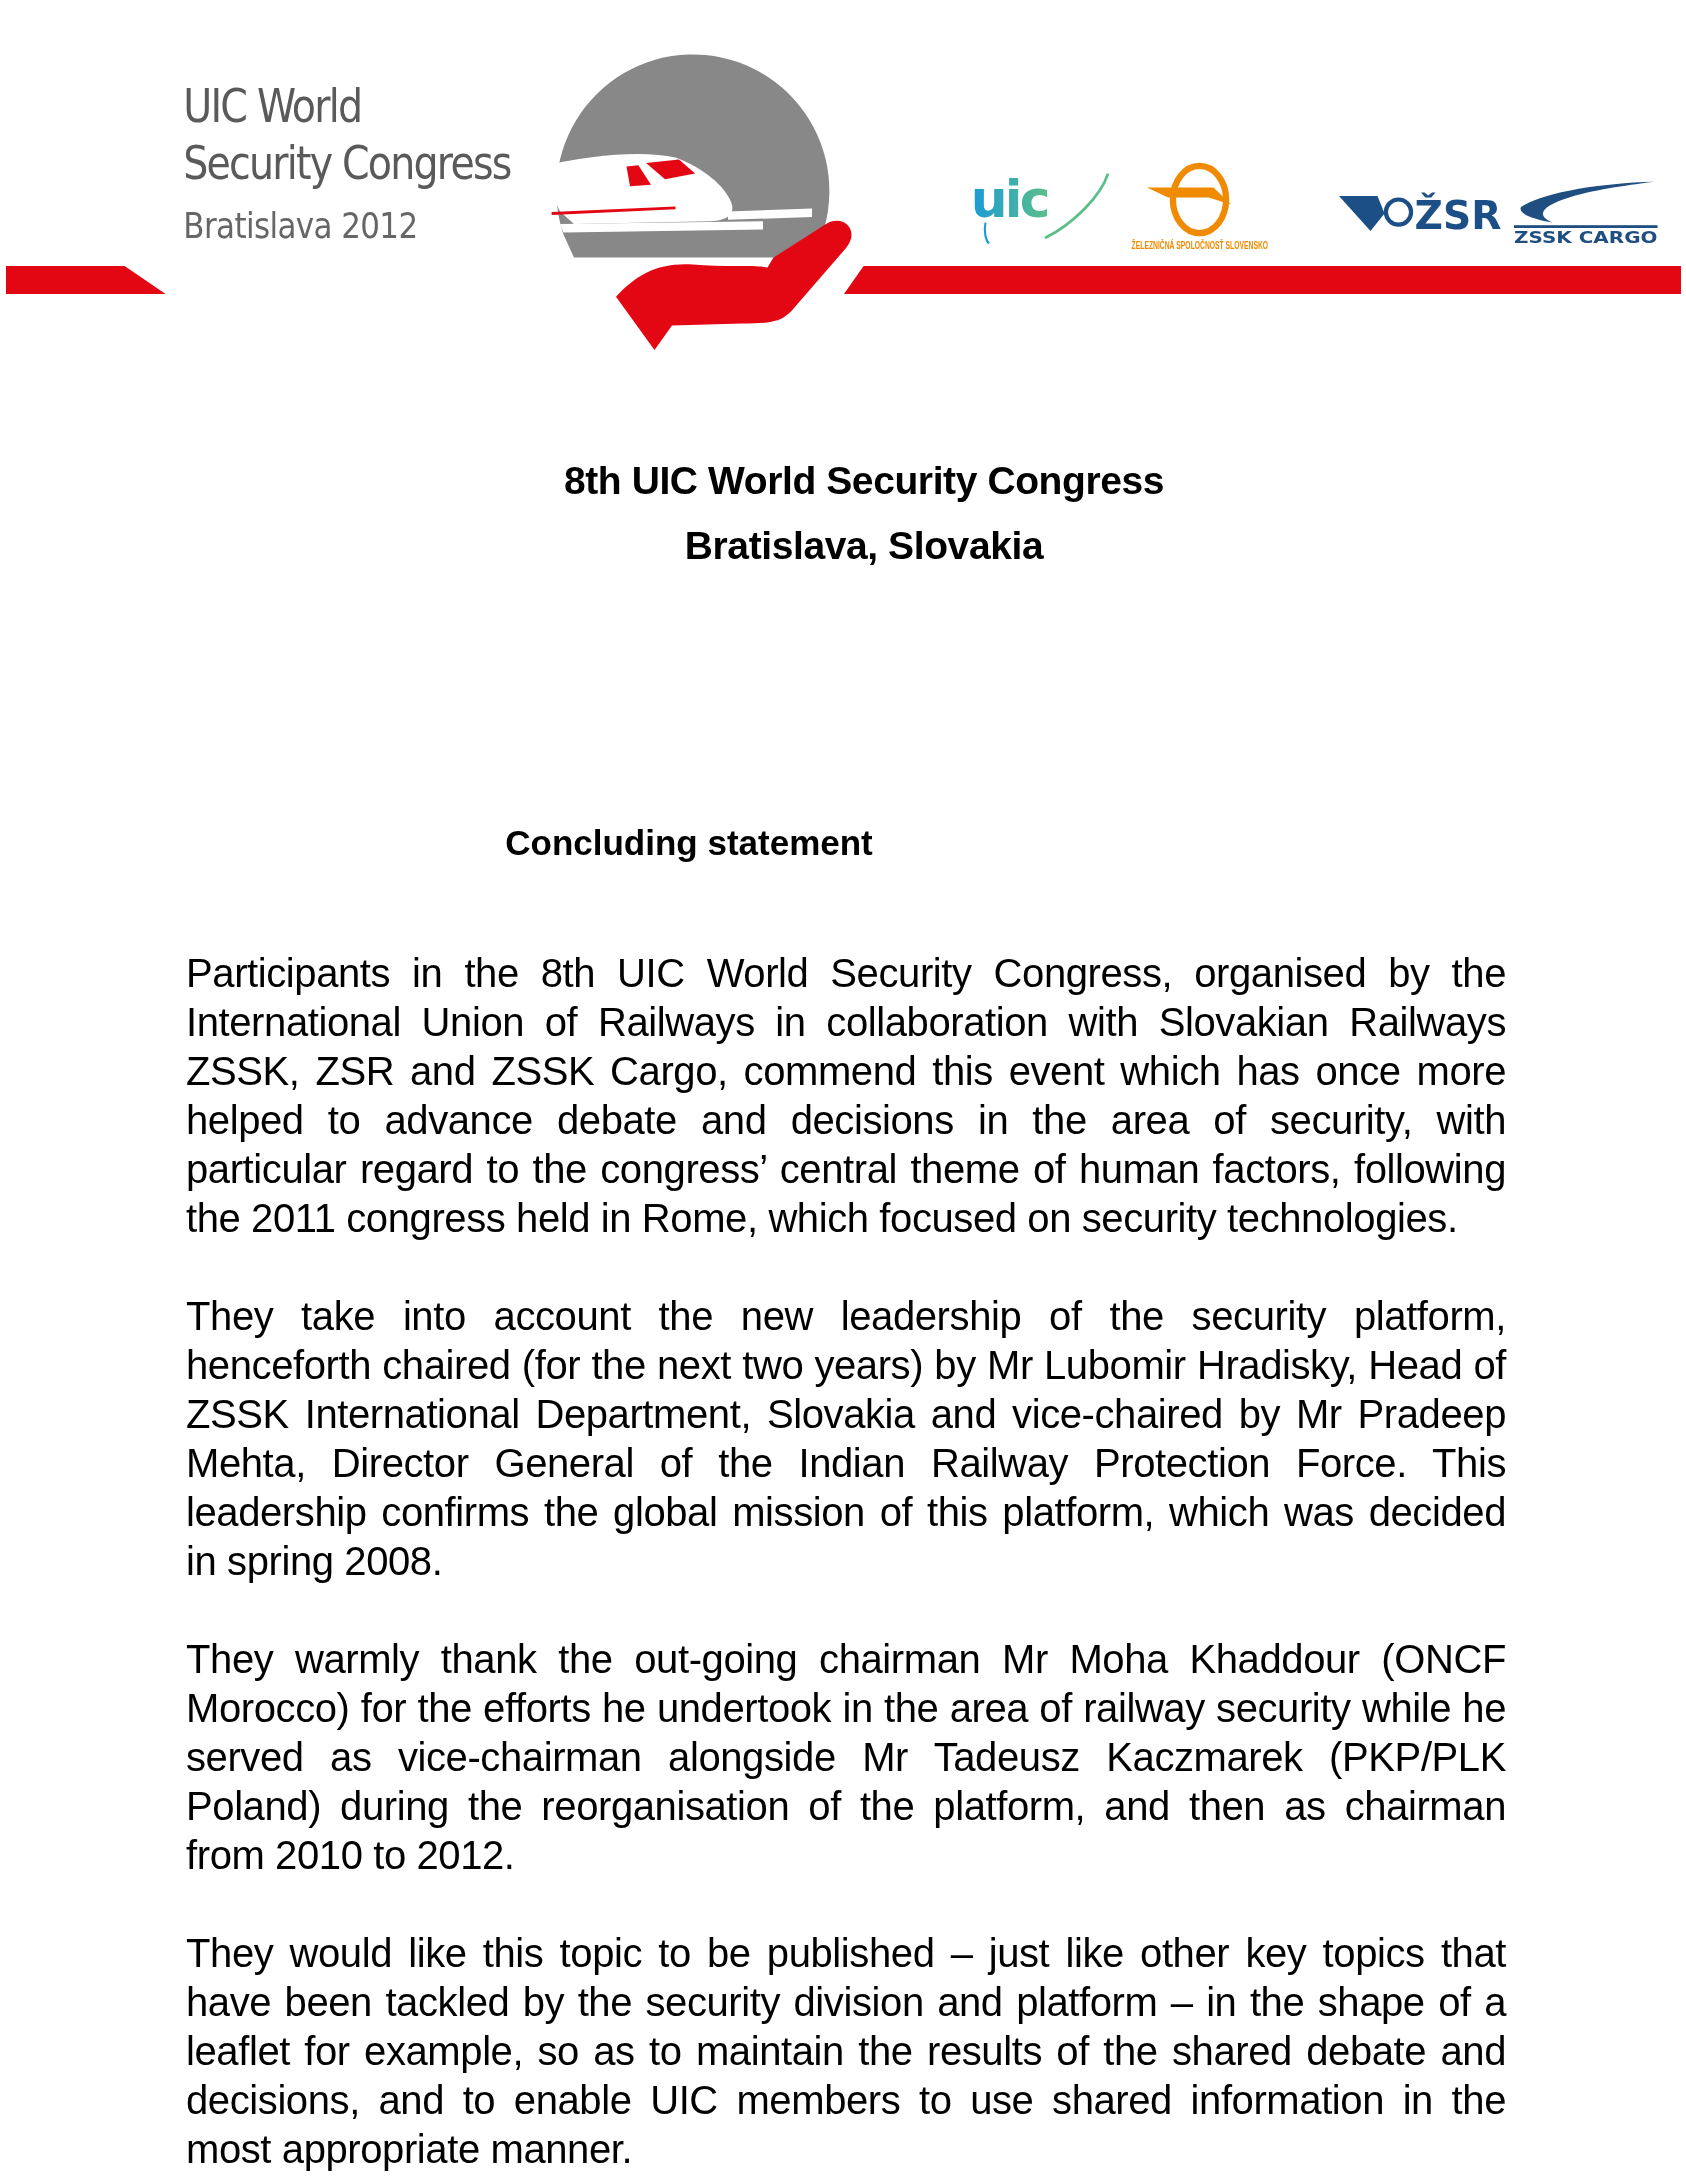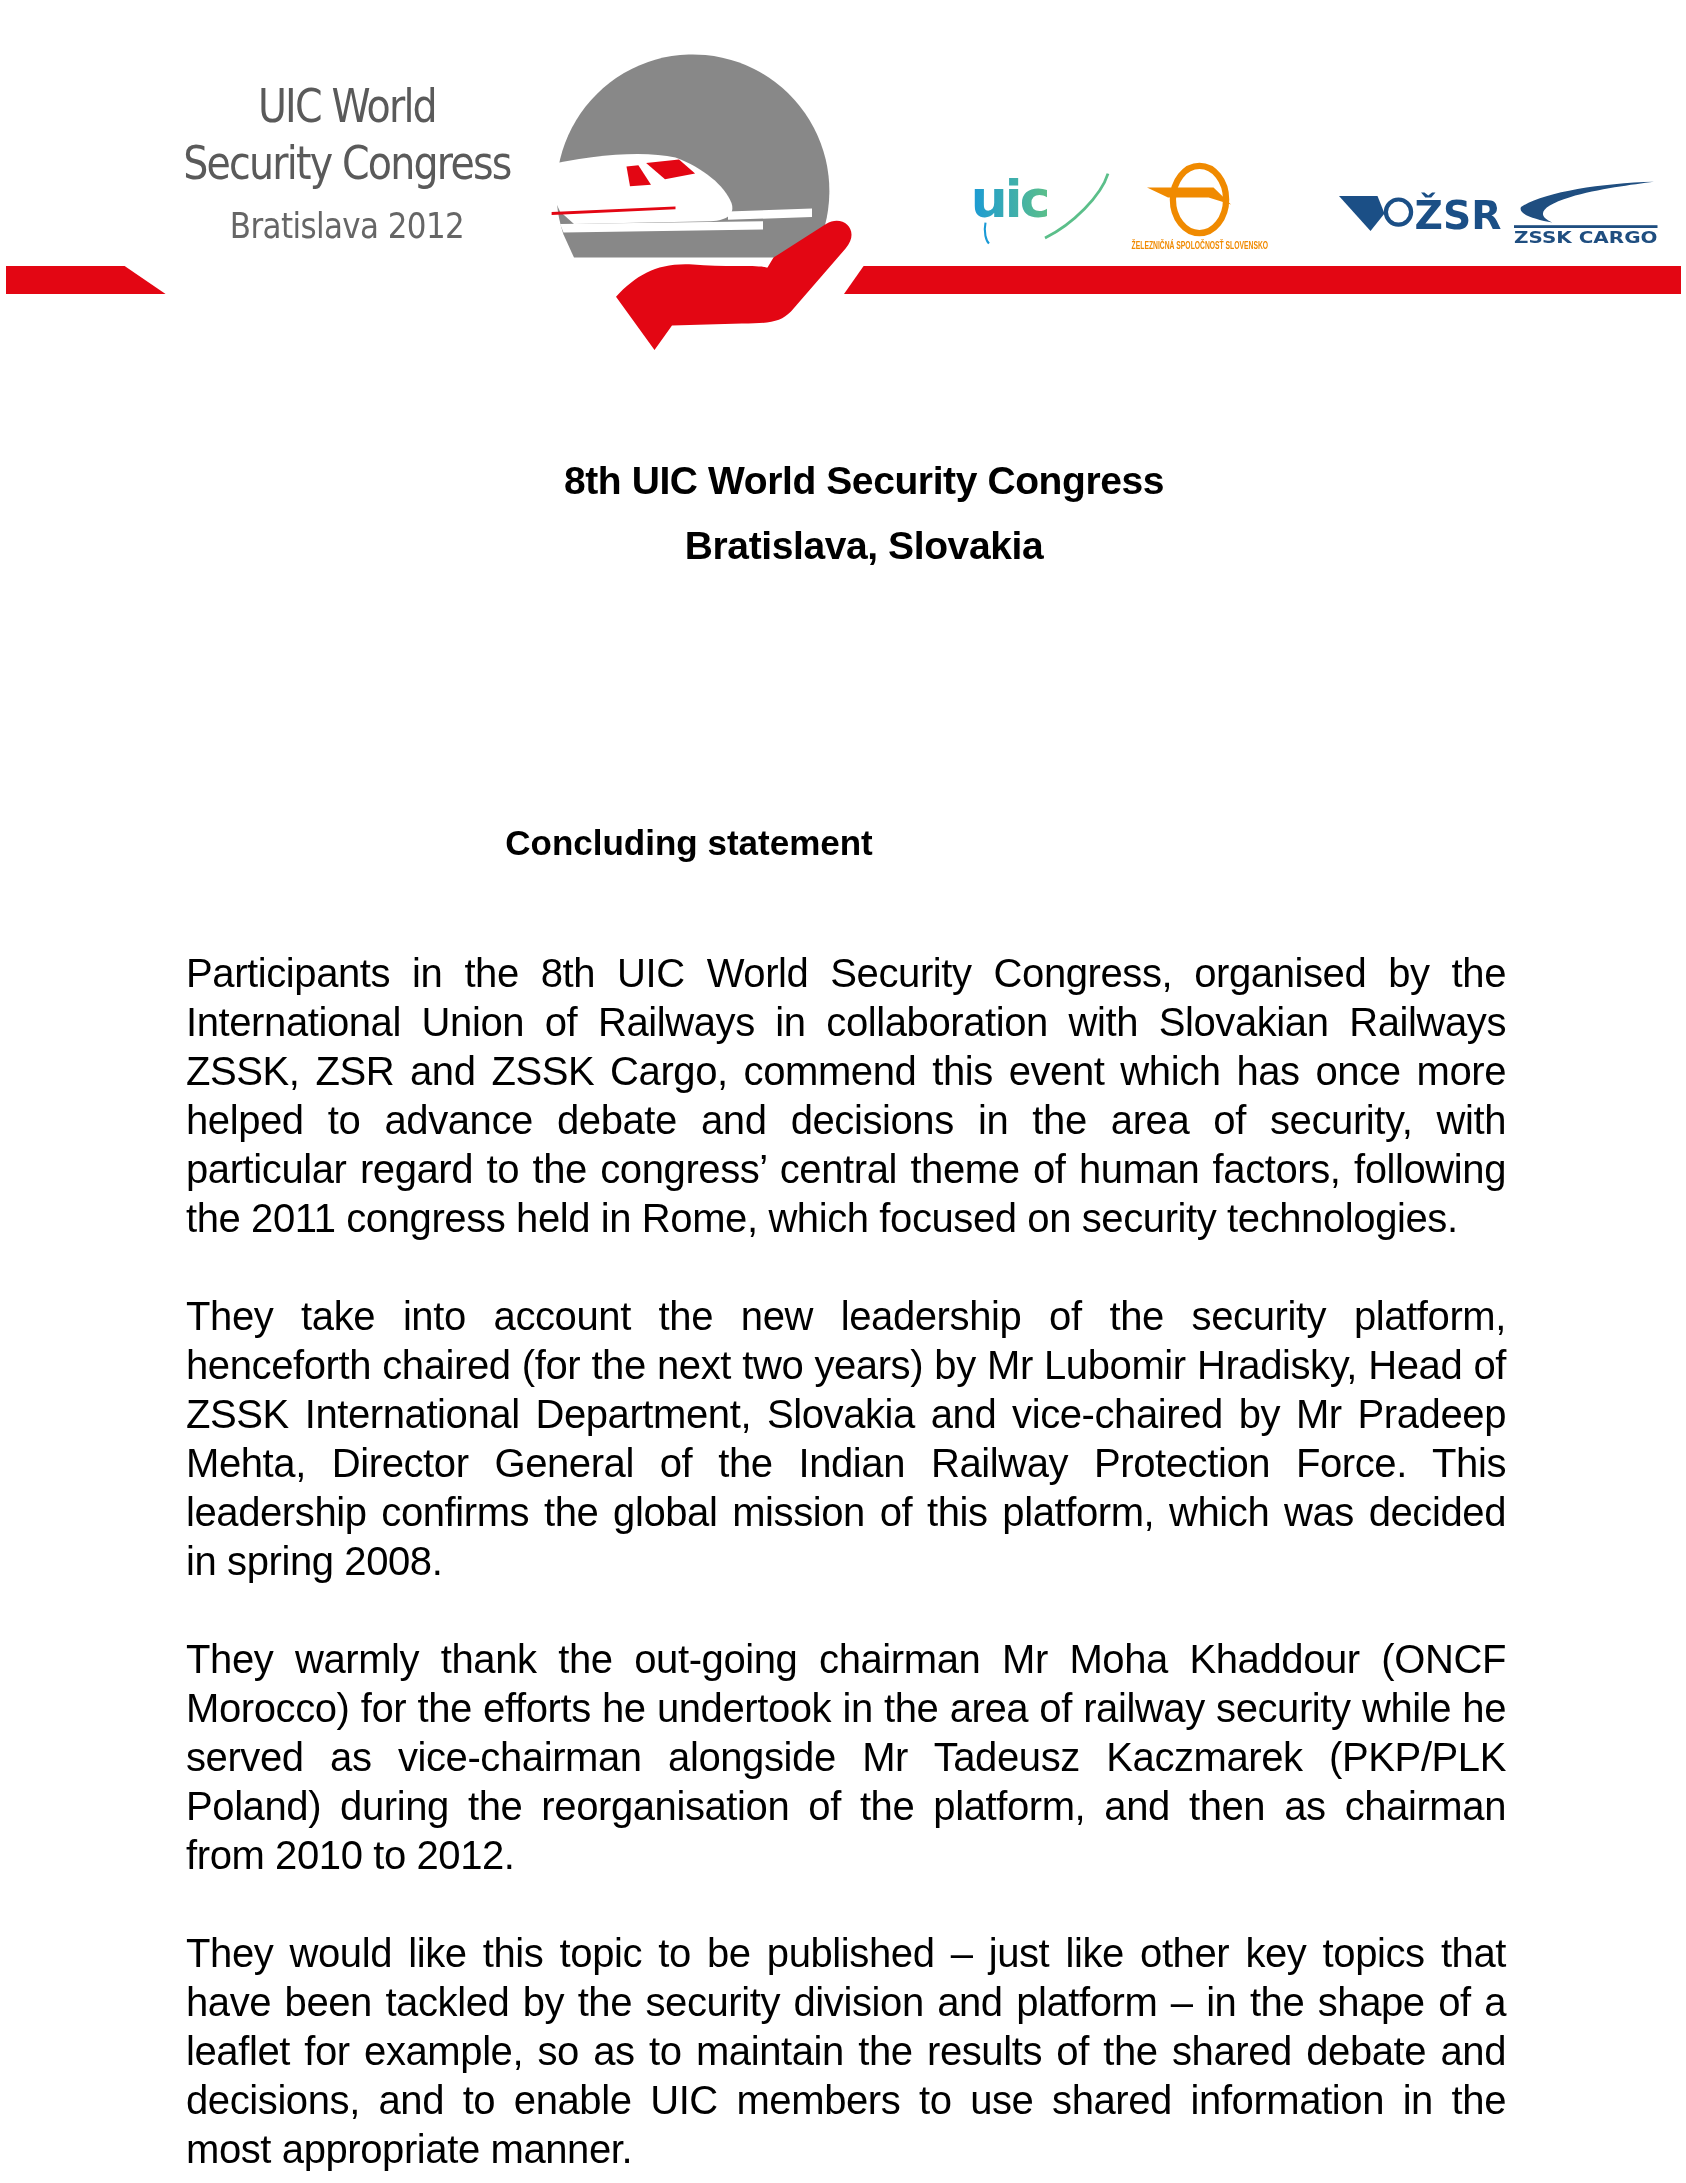--- a/index.html
+++ b/index.html
@@ -2,21 +2,21 @@
 <html style="font-size:11.2px"><head>
 <meta charset="utf-8">
 <style>
   html, body { margin:0; padding:0; background:#ffffff; }
   body { width:1687px; height:2183px; position:relative; overflow:hidden; font-family:"Liberation Sans", sans-serif; color:#000; }
   .header { position:absolute; left:0; top:0; width:1687px; height:364px; }
   .bar-left { position:absolute; left:5.6px; top:266px; width:160px; height:28px; background:#e30613;
     clip-path: polygon(0 0, 119px 0, 100% 100%, 0 100%); }
   .bar-right { position:absolute; left:844px; top:266px; width:837px; height:28px; background:#e30613;
     clip-path: polygon(19.6px 0, 100% 0, 100% 100%, 0 100%); }
-  .logo-text { position:absolute; right:1176px; top:78px; text-align:center; color:#5a5a5a; font-family:"DejaVu Sans", sans-serif; letter-spacing:-2.1px; }
+  .logo-text { position:absolute; right:1176px; top:78px; text-align:left; color:#5a5a5a; font-family:"DejaVu Sans", sans-serif; letter-spacing:-2.1px; }
   .logo-text .l1 { font-size:46px; line-height:57px; transform:scaleX(0.86); transform-origin:right; display:block; white-space:nowrap; }
   .logo-text .l2 { font-size:46px; line-height:57px; transform:scaleX(0.86); transform-origin:right; display:block; white-space:nowrap; }
   .logo-text .l3 { font-size:36px; line-height:67px; font-weight:normal; color:#666; transform:scaleX(0.86); transform-origin:right; display:block; white-space:nowrap; letter-spacing:-0.7px; }
   .emblem { position:absolute; left:532px; top:14px; width:329px; height:336px; }
   .partners { position:absolute; left:968px; top:168px; width:700px; height:91px; }
   .partner { position:absolute; top:0; }
   .title-block { position:absolute; left:0; top:448px; width:1687px; text-align:center; font-weight:bold; font-size:39px; line-height:65px; letter-spacing:-0.4px; }
   .title-block div { display:block;margin-left:41px; }
   .section-heading { position:absolute; left:0; top:818px; width:1378px; text-align:center; font-weight:bold; font-size:35px; line-height:49px; }
   .body { position:absolute; left:186px; top:949px; width:1320px; font-size:40px; line-height:49px; text-align:justify; letter-spacing:-0.4px; }

